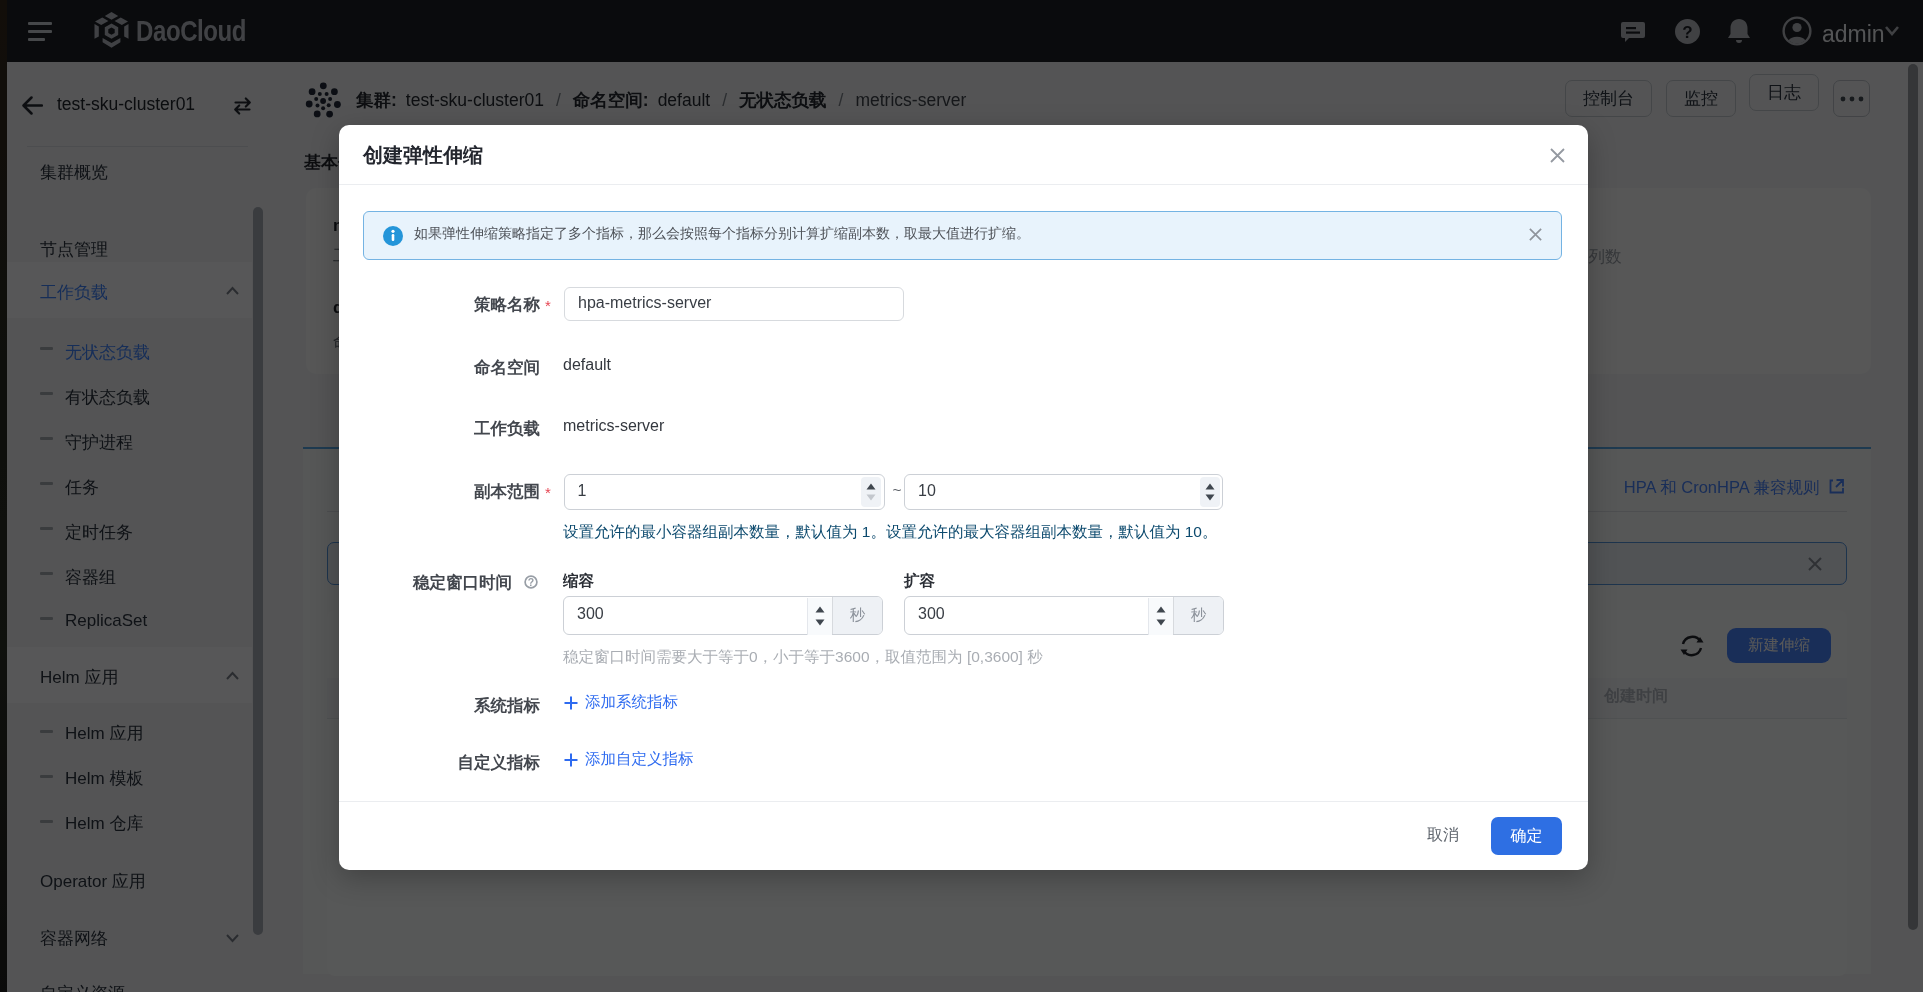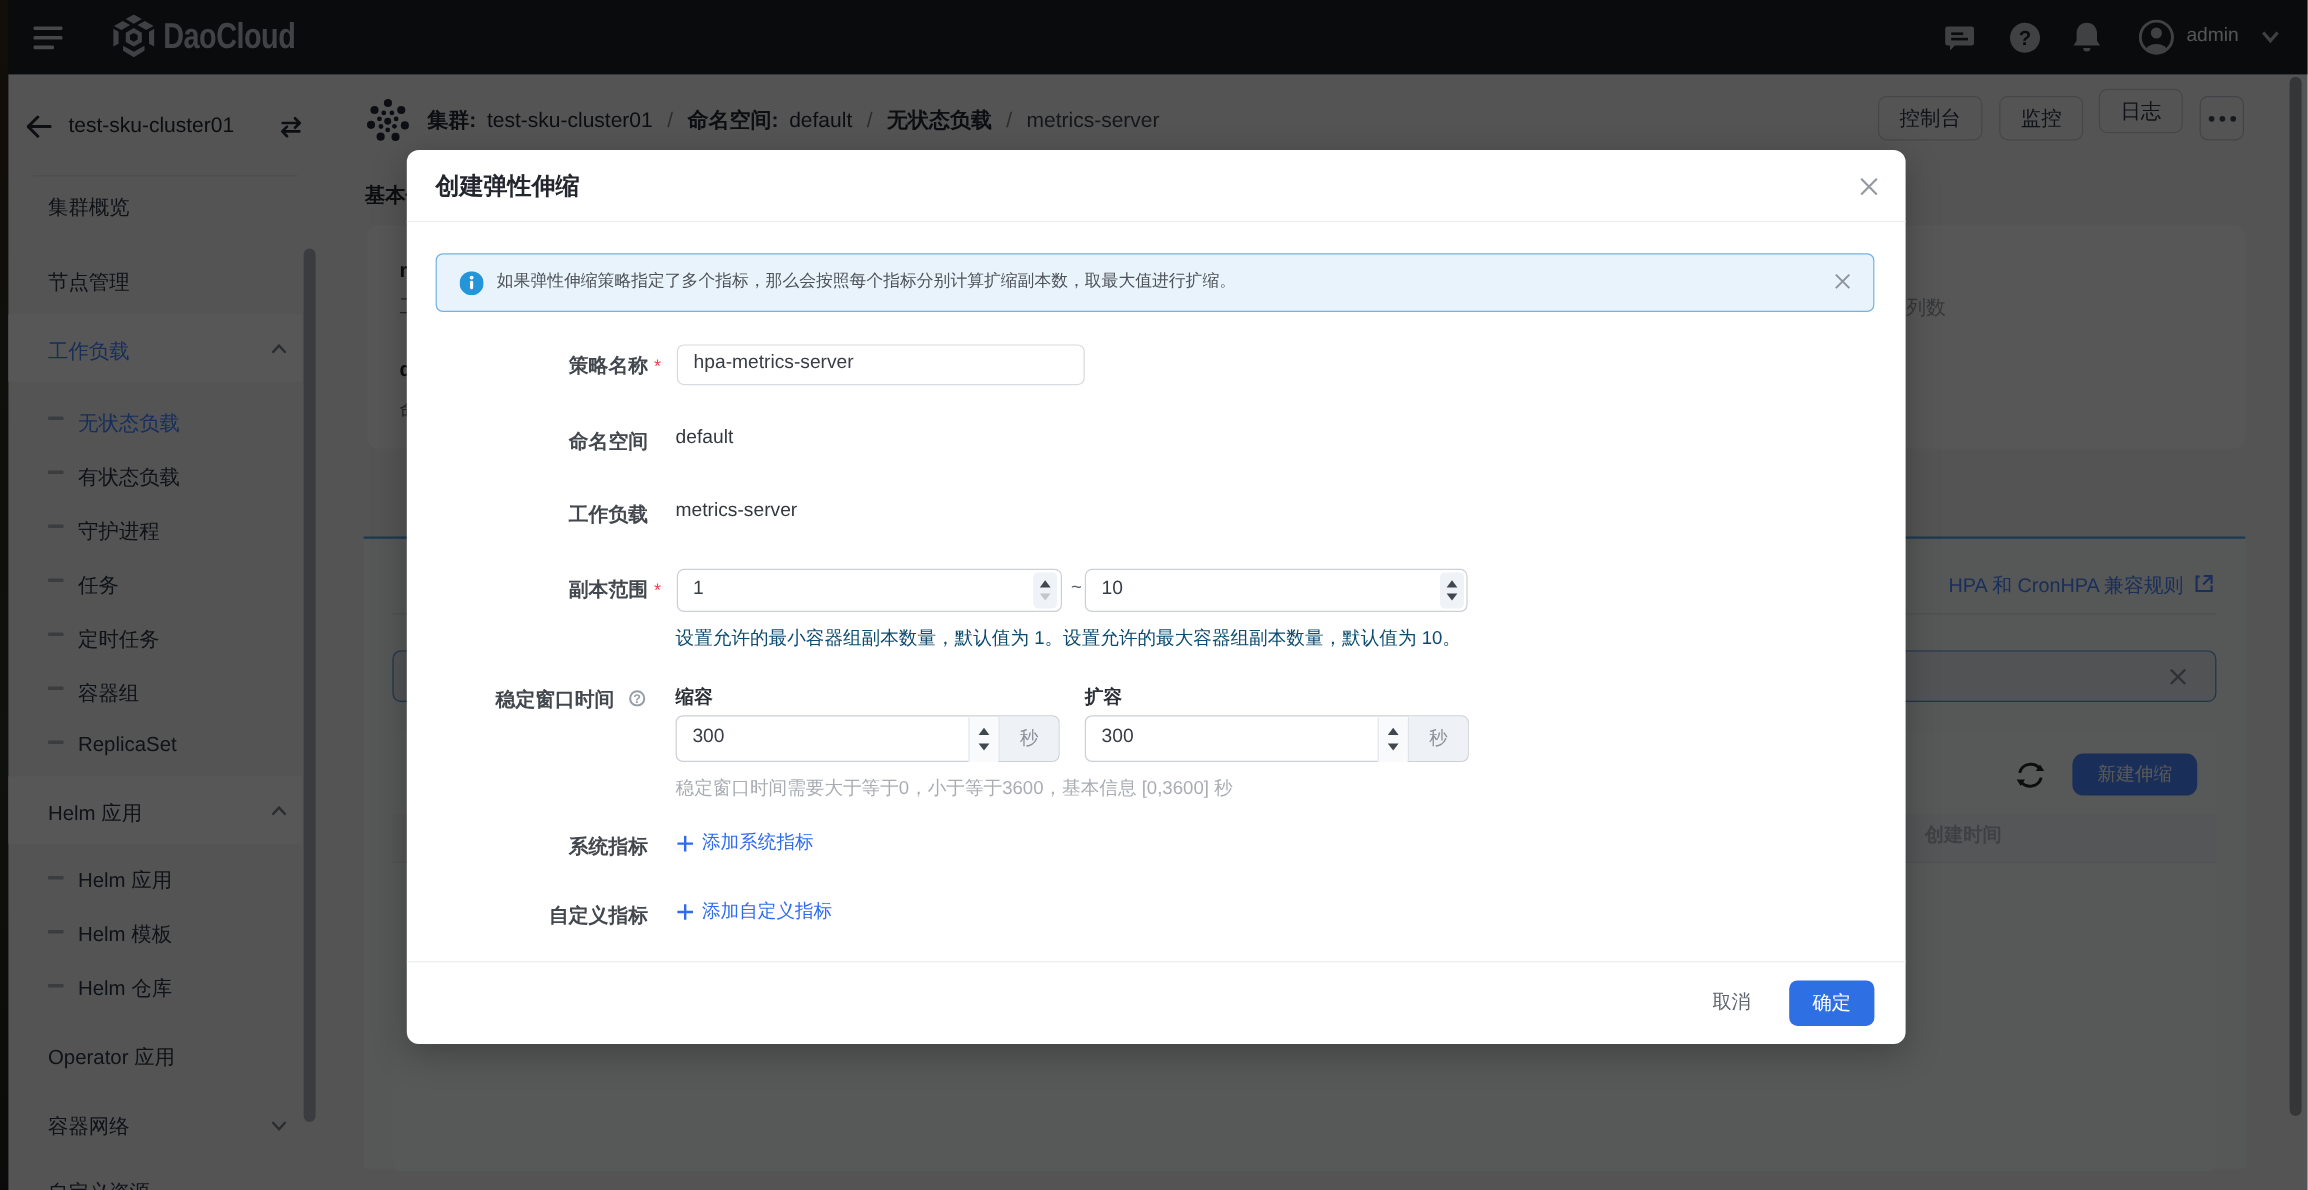--- a/index.html
+++ b/index.html
@@ -41,21 +41,21 @@
   </svg>
   <svg class="abs" style="left:1725px;top:17px" width="28" height="28" viewBox="0 0 28 28">
     <path fill="#b9bcc2" d="M14 2c5 0 8.5 3.8 8.5 9v6l2.5 4H3l2.5-4v-6C5.5 5.8 9 2 14 2z"></path>
     <path fill="#b9bcc2" d="M11 23h6a3 3 0 0 1-6 0z"></path>
   </svg>
   <svg class="abs" style="left:1782px;top:16px" width="30" height="30" viewBox="0 0 30 30">
     <circle cx="15" cy="15" r="13.4" fill="none" stroke="#b9bcc2" stroke-width="2.4"></circle>
     <circle cx="15" cy="11.5" r="4.6" fill="#b9bcc2"></circle>
     <path d="M6.5 24.5a9.5 6.8 0 0 1 17 0 13.4 13.4 0 0 1-17 0z" fill="#b9bcc2"></path>
   </svg>
-  <div class="abs" style="left:1822px;top:21px;font-size:16px;color:#f0f2f5">admin</div>
+  <div class="abs" style="left:1822px;top:21px;font-size:23px;color:#f0f2f5">admin</div>
   <svg class="abs" style="left:1884px;top:25px" width="16" height="12" viewBox="0 0 16 12">
     <polyline points="2,2 8,9 14,2" fill="none" stroke="#b9bcc2" stroke-width="2.6"></polyline>
   </svg>
 </div>
 
 <div class="abs" style="left:7px;top:62px;width:260px;height:930px;background:#f3f4f6;z-index:3">
 
   <svg class="abs" style="left:15px;top:34px" width="21" height="19" viewBox="0 0 21 19">
     <path d="M9.5 1.5 1.5 9.5l8 8 M2 9.5H20" fill="none" stroke="#262b33" stroke-width="2.5" stroke-linecap="round" stroke-linejoin="round"></path>
   </svg>
@@ -64,21 +64,21 @@
     <path d="M3.5 6.5h14 M13.8 2.5l4 4-4 4 M17.5 13.5h-14 M7.2 9.5l-4 4 4 4" fill="none" stroke="#262b33" stroke-width="2.2" stroke-linecap="round" stroke-linejoin="round"></path>
   </svg>
   <div class="abs" style="left:20px;top:84px;width:221px;height:1px;background:#dcdfe5"></div>
 
   <div class="abs" style="left:246px;top:145px;width:10px;height:728px;background:#a8aeb8;border-radius:5px"></div>
 </div>
 <div id="menu" class="abs" style="left:7px;top:62px;width:260px;height:760px;z-index:6;font-size:17px;color:#2c3440">
   <div class="abs" style="left:0;top:200px;width:245px;height:56px;background:#fdfdfe"></div>
   <div class="abs" style="left:0;top:585px;width:245px;height:56px;background:#fdfdfe"></div>
   <div class="abs" style="left:33px;top:99px">集群概览</div>
-  <div class="abs" style="left:33px;top:162px">节点管理</div>
+  <div class="abs" style="left:33px;top:176px">节点管理</div>
   <div class="abs" style="left:33px;top:219px;color:#4285ff">工作负载</div>
   <svg class="abs" style="left:218px;top:224px" width="15" height="10" viewBox="0 0 15 10">
       <polyline points="2,8 7.5,2 13,8" fill="none" stroke="#7b818b" stroke-width="2"></polyline>
     </svg>
   <div class="abs" style="left:33px;top:285px;width:13px;height:3px;background:#a9adb5;border-radius:1px"></div>
   <div class="abs" style="left:58px;top:279px;color:#4285ff">无状态负载</div>
   <div class="abs" style="left:33px;top:330px;width:13px;height:3px;background:#a9adb5;border-radius:1px"></div>
   <div class="abs" style="left:58px;top:324px">有状态负载</div>
   <div class="abs" style="left:33px;top:375px;width:13px;height:3px;background:#a9adb5;border-radius:1px"></div>
   <div class="abs" style="left:58px;top:369px">守护进程</div>
@@ -268,21 +268,21 @@
     <div class="abs" style="right:50px;top:1px;width:25px;height:37px;border-left:1px solid #e4e7ec;background:#f8fafc">
       <svg class="abs" style="left:7px;top:8px" width="10" height="7" viewBox="0 0 10 7">
           <polygon points="5,0.5 9.5,6.5 0.5,6.5" fill="#40474f"></polygon>
         </svg>
       <svg class="abs" style="left:7px;top:21px" width="10" height="7" viewBox="0 0 10 7">
           <polygon points="5,6.5 9.5,0.5 0.5,0.5" fill="#40474f"></polygon>
         </svg>
     </div>
     <div class="abs flex" style="right:0;top:0;width:50px;height:37px;background:#eef1f5;border-left:1px solid #d7dade;border-radius:0 5px 5px 0;justify-content:center;color:#8a9099;font-size:15.5px">秒</div>
   </div>
-  <div class="abs" style="left:224px;top:522px;font-size:15.5px;color:#a9adb3">稳定窗口时间需要大于等于0，小于等于3600，基本信息 [0,3600] 秒</div>
+  <div class="abs" style="left:224px;top:522px;font-size:15.5px;color:#a9adb3">稳定窗口时间需要大于等于0，小于等于3600，取值范围为 [0,3600] 秒</div>
 
   <div class="abs" style="left:0;top:570px;width:201px;text-align:right;font-size:16.5px;font-weight:600;color:#43474e">系统指标</div>
   <div class="abs flex" style="left:225px;top:567px;color:#2e6bf0;font-size:15.5px">
     <svg style="margin-right:7px" width="14" height="14" viewBox="0 0 14 14">
         <path d="M7 0.5v13 M0.5 7h13" stroke="#2e6bf0" stroke-width="2" fill="none"></path>
       </svg>添加系统指标
   </div>
 
   <div class="abs" style="left:0;top:627px;width:201px;text-align:right;font-size:16.5px;font-weight:600;color:#43474e">自定义指标</div>
   <div class="abs flex" style="left:225px;top:624px;color:#2e6bf0;font-size:15.5px">

